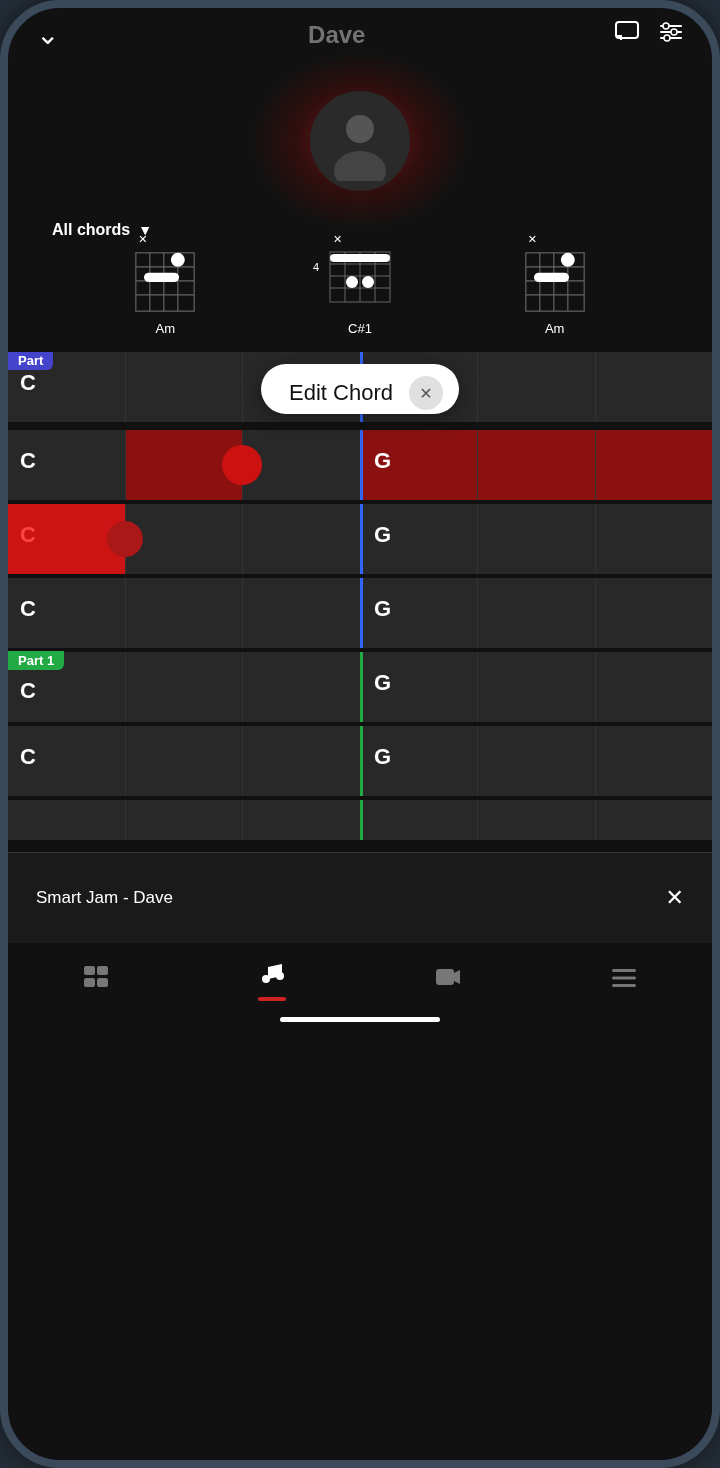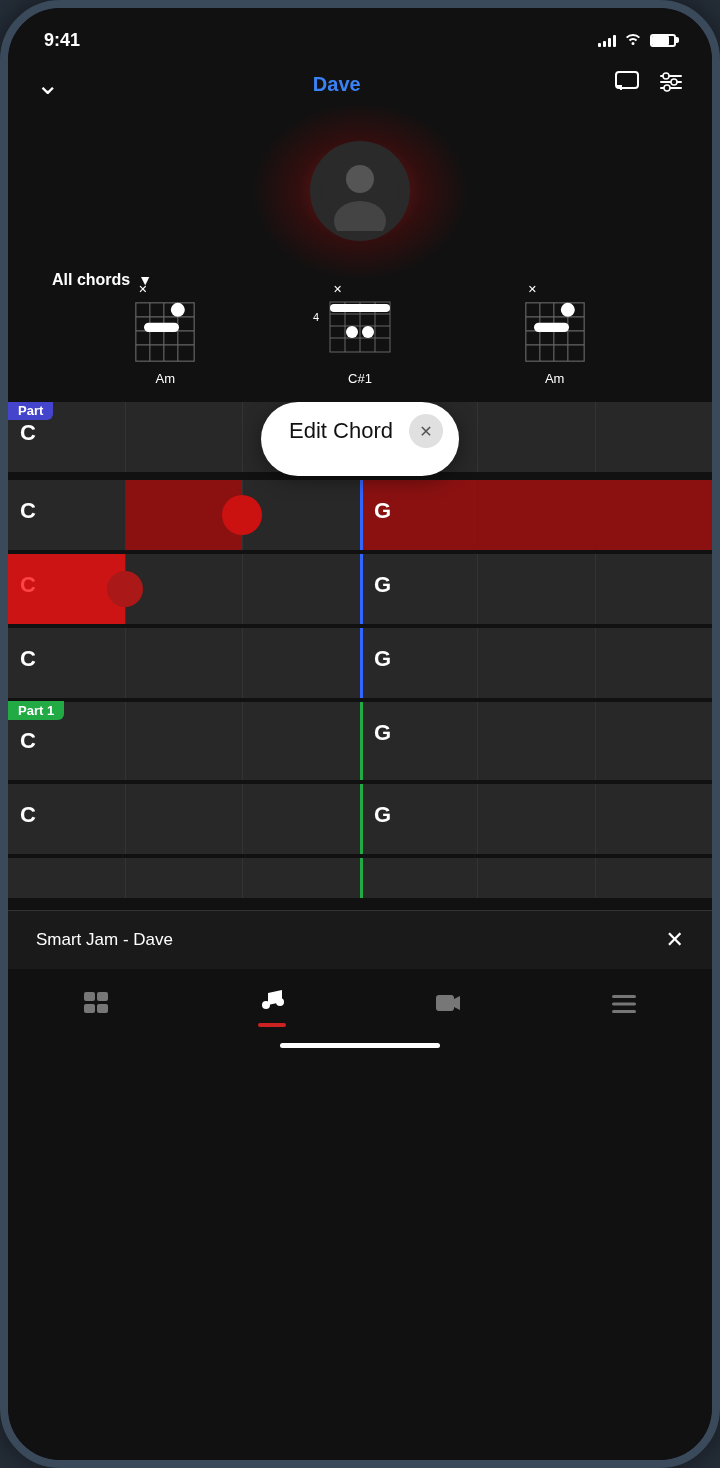--- a/index.html
+++ b/index.html
@@ -103,22 +103,22 @@
 
     
     .header {
       display: flex;
       justify-content: space-between;
       align-items: center;
       padding: 10px 28px;
     }
 
     .header-title {
-      color: #3b82f6;
-      font-size: 20px;
+      color: #737373;
+      font-size: 24px;
       font-weight: 700;
     }
 
     .header-icons {
       display: flex;
       gap: 18px;
       align-items: center;
     }
 
     .icon-btn {
@@ -270,21 +270,21 @@
     
     .edit-chord-popup {
       position: absolute;
       top: 50%;
       left: 50%;
       transform: translate(-50%, -50%);
       background: white;
       border-radius: 40px;
       display: flex;
       align-items: center;
-      padding: 12px 16px 28px 28px;
+      padding: 12px 16px 4px 28px;
       z-index: 10;
       box-shadow: 0 4px 20px rgba(0,0,0,0.4);
       white-space: nowrap;
     }
 
     .edit-chord-text {
       color: #111;
       font-size: 22px;
       font-weight: 500;
       margin-right: 16px;
@@ -303,21 +303,21 @@
       font-size: 16px;
       color: #555;
     }
 
     
     .player-bar {
       background: #1a1a1a;
       display: flex;
       justify-content: space-between;
       align-items: center;
-      padding: 16px 28px;
+      padding: 32px 28px;
       border-top: 1px solid #333;
     }
 
     .player-title {
       color: white;
       font-size: 17px;
       font-weight: 500;
     }
 
     .player-close {
@@ -373,39 +373,20 @@
     .row-wrapper {
       position: relative;
     }
   </style>
 </head>
 <body>
 
 <div class="phone-frame">
   <div class="phone-inner">
 
-    <div class="status-bar">
-      <span class="status-time">9:41</span>
-      <div class="status-icons">
-        <div class="signal-bars">
-          <div class="signal-bar" style="height:4px"></div>
-          <div class="signal-bar" style="height:6px"></div>
-          <div class="signal-bar" style="height:9px"></div>
-          <div class="signal-bar" style="height:12px"></div>
-        </div>
-        <span class="wifi-icon">
-          <svg width="18" height="14" viewBox="0 0 18 14" fill="white">
-            <path d="M9 11a1.5 1.5 0 110 3 1.5 1.5 0 010-3zm0-4a6 6 0 014.24 1.76l-1.42 1.42A4 4 0 009 9a4 4 0 00-2.83 1.17L4.76 8.76A6 6 0 019 7zm0-4a10 10 0 017.07 2.93l-1.42 1.42A8 8 0 009 5a8 8 0 00-5.66 2.34L1.93 5.93A10 10 0 019 3z"></path>
-          </svg>
-        </span>
-        <div class="battery-icon">
-          <div class="battery-fill"></div>
-        </div>
-      </div>
-    </div>
 
     <div class="header">
       <span class="chevron-down">⌄</span>
       <span class="header-title">Dave</span>
       <div class="header-icons">
         <span class="icon-btn">
           <svg width="26" height="24" viewBox="0 0 26 24" fill="none" stroke="white" stroke-width="2">
             <rect x="2" y="2" width="22" height="16" rx="3" ry="3"></rect>
             <path d="M7 20 L7 16 L2 16"></path>
           </svg>
@@ -572,21 +553,21 @@
             <div style="flex:1;background:#282828;border-right:1px solid #333"></div>
             <div style="flex:1;background:#282828"></div>
           </div>
           <span class="chord-row-label">C</span>
           <div class="blue-divider"></div>
           <span style="position:absolute;top:18px;left:52%;color:white;font-size:22px;font-weight:600;z-index:3;">G</span>
         </div>
       </div>
 
       <div class="row-wrapper" style="position:relative;margin-bottom:4px;">
-        <div style="display:flex;height:78px;background:#1e1e1e;position:relative;">
+        <div style="display:flex;height:70px;background:#1e1e1e;position:relative;">
           <span class="section-badge badge-part1">Part 1</span>
           <div style="position:absolute;top:0;left:0;width:100%;height:100%;display:flex;">
             <div style="flex:1;background:#282828;border-right:1px solid #333"></div>
             <div style="flex:1;background:#282828;border-right:1px solid #333"></div>
             <div style="flex:1;background:#282828;border-right:1px solid #333"></div>
             <div style="flex:1;background:#282828;border-right:1px solid #333"></div>
             <div style="flex:1;background:#282828;border-right:1px solid #333"></div>
             <div style="flex:1;background:#282828"></div>
           </div>
           <span class="chord-row-label" style="top:26px;">C</span>

